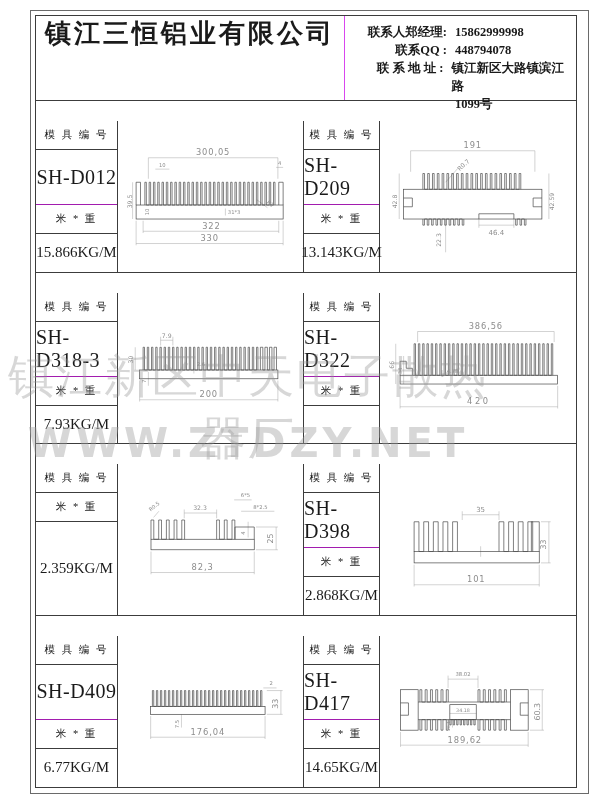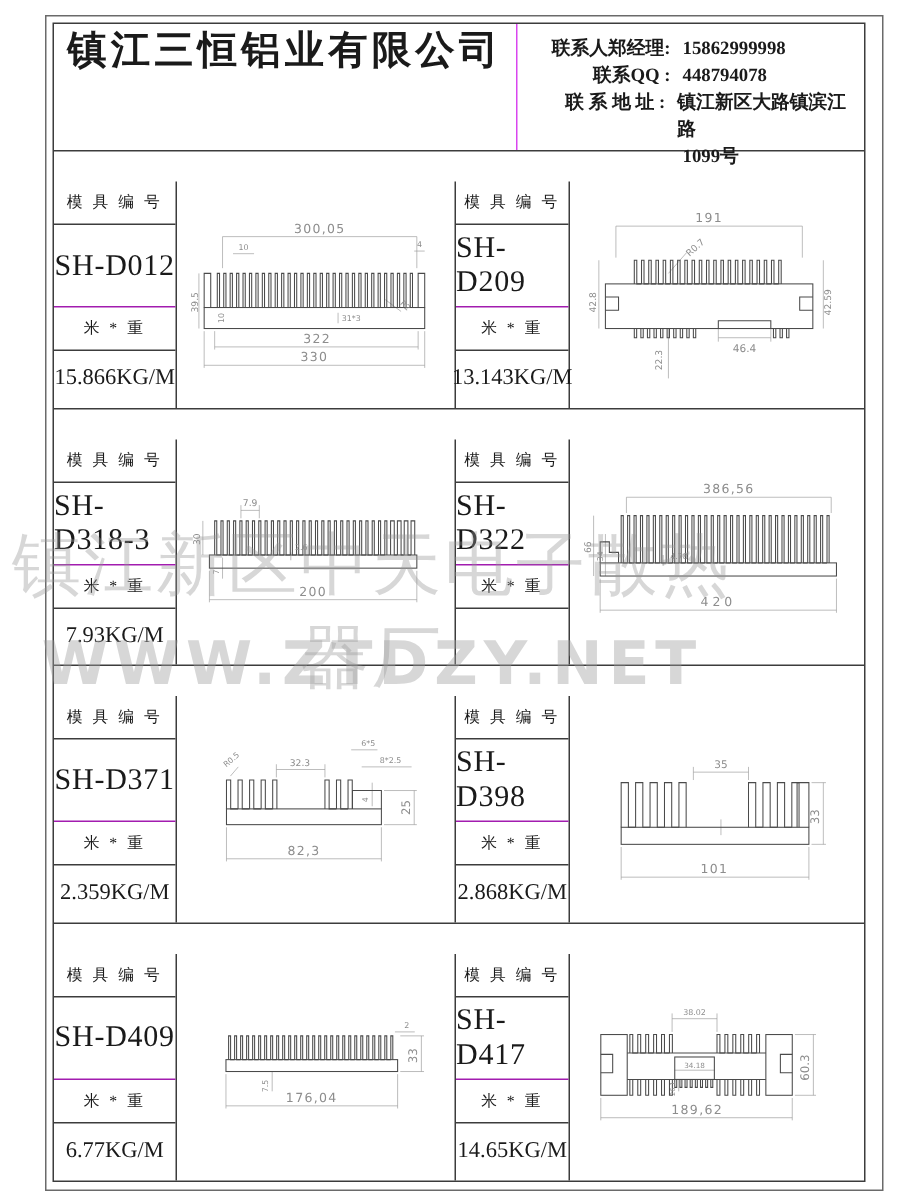--- a/index.html
+++ b/index.html
@@ -223,21 +223,20 @@
             <text class="dt dtb" x="100" y="127" style="letter-spacing:3px">420</text>
           </svg>
         </div>
       </div>
     </div>
 
     <div class="prow">
       <div class="pcell left">
         <div class="labels">
           <div class="lab">模 具 编 号</div>
-          <div class="code">SH-D371</div>
           <div class="lab">米 * 重</div>
           <div class="wt">2.359KG/M</div>
         </div>
         <div class="drawing">
           <svg viewBox="0 0 186 172">
             <g>
               <line class="dm" x1="34" y1="54" x2="28" y2="61"></line>
               <line class="dm" x1="63" y1="56" x2="100" y2="56"></line>
               <line class="dm" x1="63" y1="52" x2="63" y2="62"></line>
               <line class="dm" x1="100" y1="52" x2="100" y2="62"></line>

